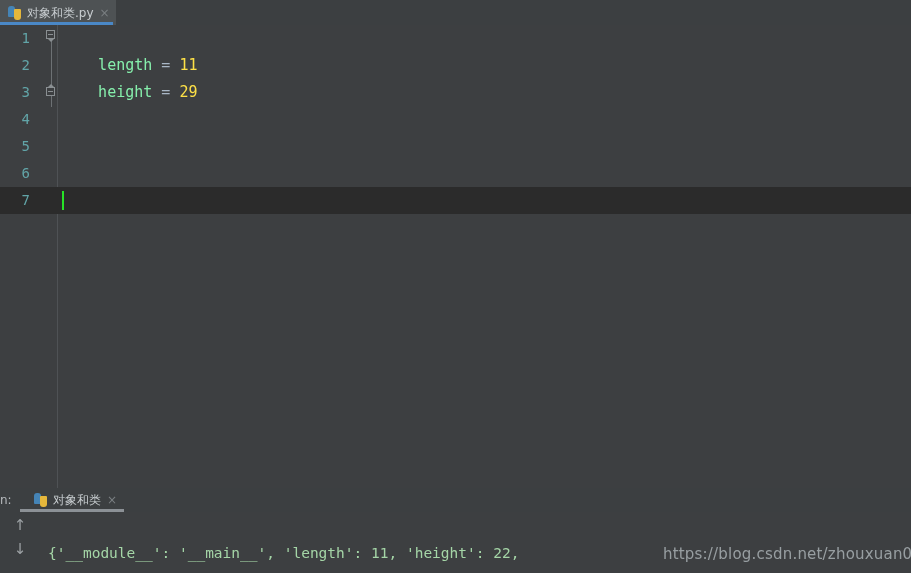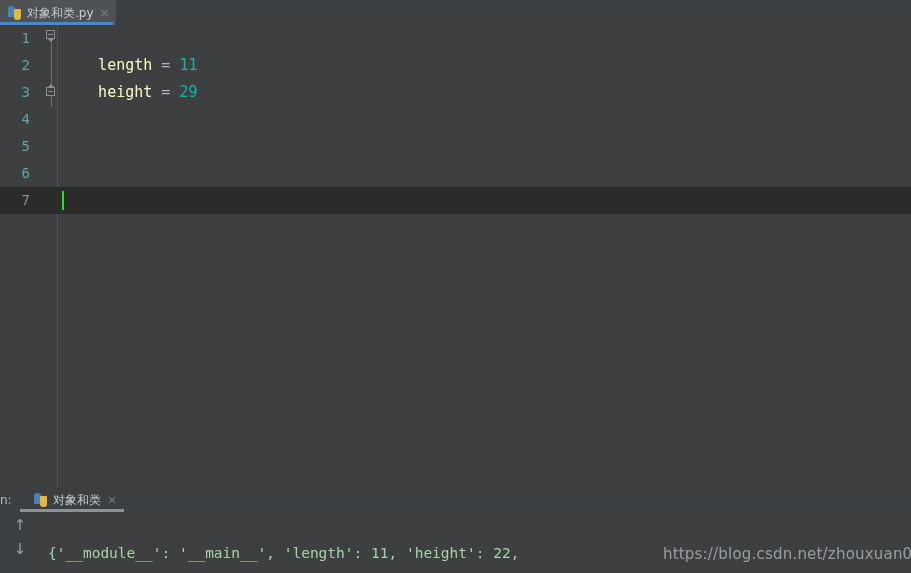--- a/index.html
+++ b/index.html
@@ -120,23 +120,23 @@
     position: absolute;
     left: 62px;
     font-family: "DejaVu Sans Mono", monospace;
     font-size: 15px;
     line-height: 27px;
     white-space: pre;
   }
   .t-kw      { color: #cc7832; }
   .t-cls     { color: #e8e8e8; }
   .t-punct   { color: #a9b7c6; }
-  .t-attr    { color: #fef9c3; }
+  .t-attr    { color: #86efac; }
   .t-op      { color: #a9b7c6; }
-  .t-num     { color: #14b8a6; }
+  .t-num     { color: #fde047; }
   .t-fn      { color: #3fc1c9; }
   .t-dunder  { color: #c9b870; }
 
   .caret {
     position: absolute;
     left: 62px;
     top: 4px;
     width: 2px; height: 19px;
     background: #27e327;
   }

